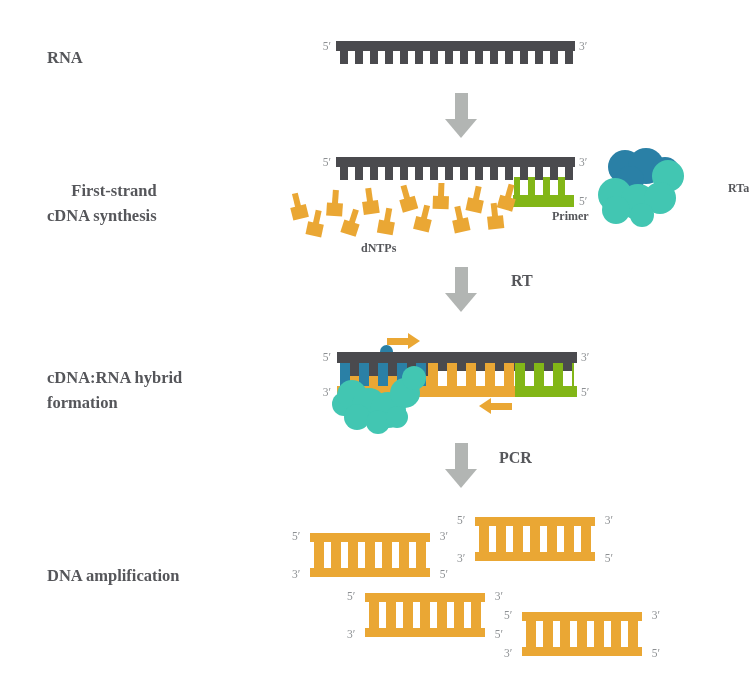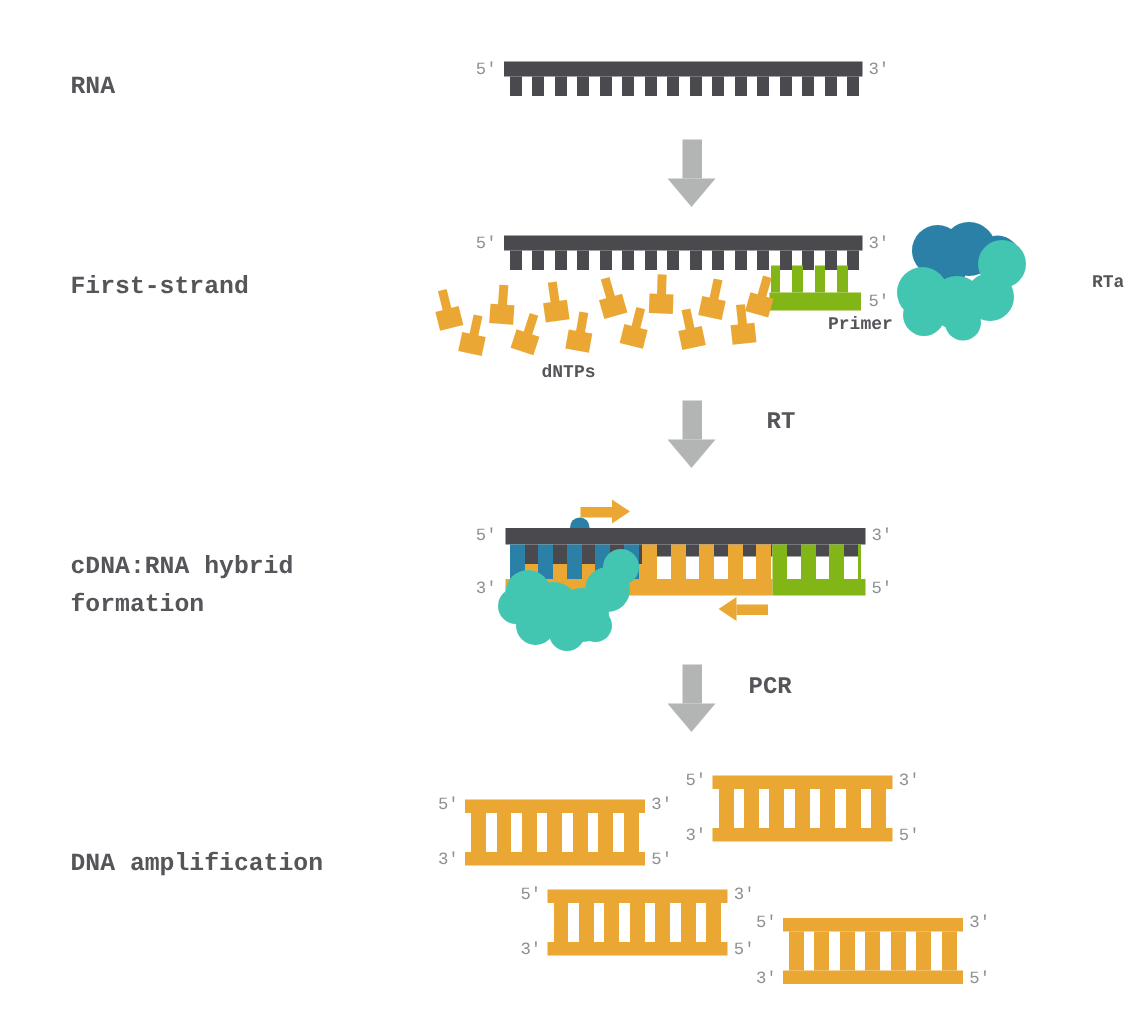--- a/index.html
+++ b/index.html
@@ -1,18 +1,18 @@
 <!DOCTYPE html>
 <html><head>
 <meta charset="utf-8">
 <style>
   html,body{margin:0;padding:0;background:#fff;}
   .canvas{
     position:relative;width:749px;height:684px;background:#ffffff;
-    font-family:Liberation Mono, monospace;overflow:hidden;
+    font-family:Liberation Serif, serif;overflow:hidden;
   }
   
   .seclabel{position:absolute;left:47px;color:#55565a;font-weight:bold;
     font-size:16.5px;line-height:25px;white-space:nowrap;}
   .plabel{position:absolute;font-size:11.5px;color:#8d9093;white-space:nowrap;}
   .plabel.r{width:16px;text-align:right;}
   .ann{position:absolute;font-weight:bold;font-size:12px;color:#55565a;white-space:nowrap;}
   .steplabel{position:absolute;font-weight:bold;font-size:16px;color:#55565a;}
   
   .dbar{position:absolute;width:239px;height:10px;background:#4a4a4e;}
@@ -75,20 +75,21 @@
   .duplex .br{right:-18px;bottom:-3px;}
 </style>
 </head>
 <body>
 
 <div class="canvas">
 
   <div class="seclabel" style="top:45px;">RNA</div>
   <div class="seclabel" style="top:178px;text-align:right;">
     <div>First-strand</div>
+    <div>cDNA synthesis</div>
   </div>
   <div class="seclabel" style="top:563px;">DNA amplification</div>
   <div class="seclabel" style="top:365px;">
     <div>cDNA:RNA hybrid</div>
     <div>formation</div>
   </div>
 
   <div class="plabel r" style="left:315px;top:40px;">5′</div>
   <div class="dbar" style="left:336px;top:41px;"></div>
   <div class="dteeth" style="left:336px;top:51px;"></div>

